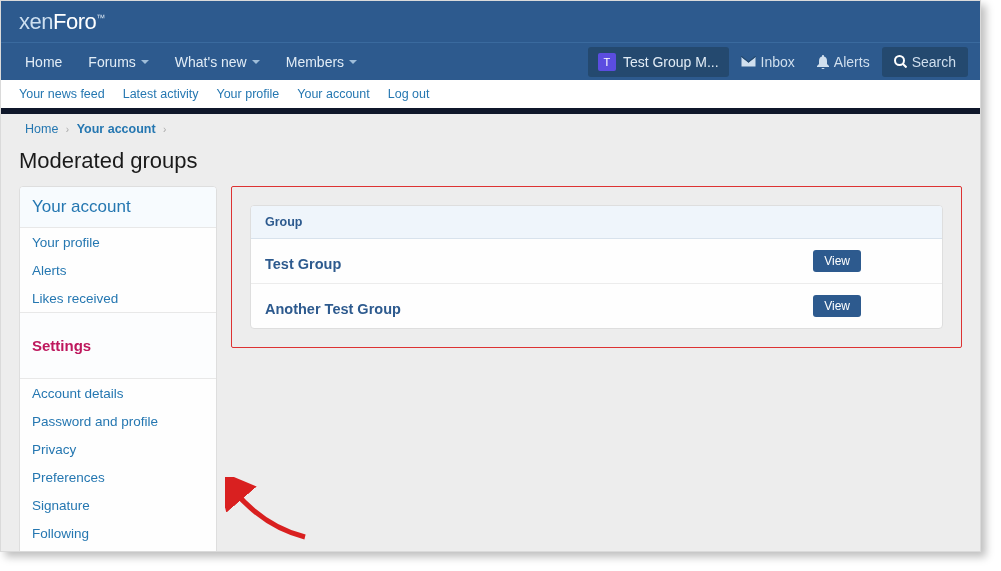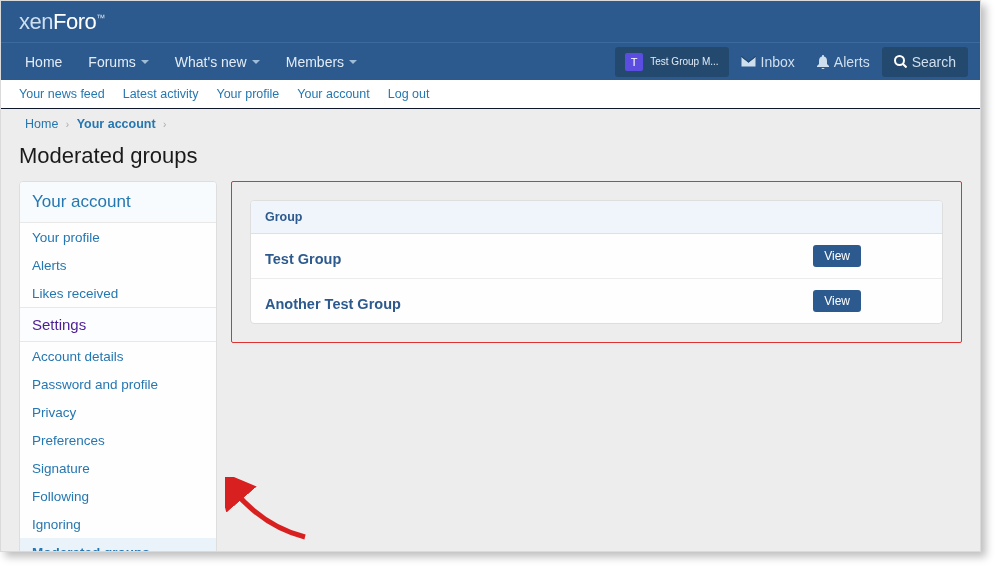--- a/index.html
+++ b/index.html
@@ -74,38 +74,38 @@
     .avatar {
       width: 18px; height: 18px;
       background: #5b4de0;
       color: #fff;
       font-size: 11px;
       display: flex;
       align-items: center;
       justify-content: center;
       border-radius: 2px;
     }
-    .user-name { color: #e1ecf6; font-size: 10px; max-width: 100px; overflow: hidden; text-overflow: ellipsis; white-space: nowrap; }
+    .user-name { color: #e1ecf6; font-size: 14px; max-width: 100px; overflow: hidden; text-overflow: ellipsis; white-space: nowrap; }
     .nav-btn {
       color: #d0dfee;
       font-size: 14px;
       padding: 7px 10px;
       cursor: pointer;
       display: flex;
       align-items: center;
       gap: 5px;
     }
     .search-btn {
       background: #24496f;
       border-radius: 3px;
       padding: 7px 12px;
     }
     .subnav {
       background: #fff;
-      border-bottom: 1px solid #0f172a;
+      border-bottom: 6px solid #0f172a;
       padding: 7px 18px;
       display: flex;
       gap: 18px;
     }
     .subnav a {
       color: #2577b1;
       font-size: 12.5px;
       text-decoration: none;
       cursor: pointer;
     }
@@ -138,26 +138,27 @@
       overflow: hidden;
     }
     .side-header {
       color: #2577b1;
       font-size: 17px;
       padding: 10px 12px;
       border-bottom: 1px solid #e8e8e8;
       background: #f7fbfe;
     }
     .side-subheader {
-      color: #4c1d95;
+      color: #be185d;
       font-size: 15px;
-      padding: 8px 12px;
+      padding: 24px 12px;
       border-top: 1px solid #e8e8e8;
       border-bottom: 1px solid #e8e8e8;
       background: #fcfdfe;
+      font-weight: bold;
     }
     .side-link {
       display: block;
       color: #2577b1;
       font-size: 13.5px;
       padding: 6.5px 12px;
       text-decoration: none;
       cursor: pointer;
     }
     .side-link.active {

